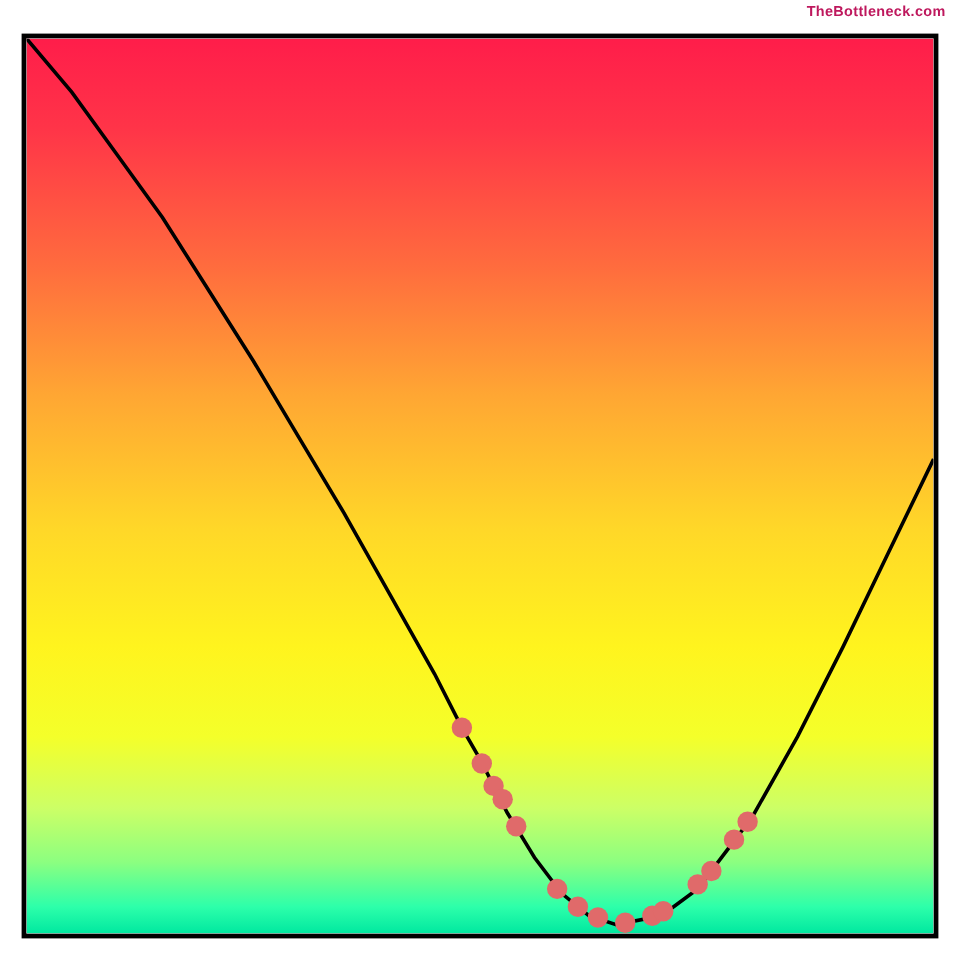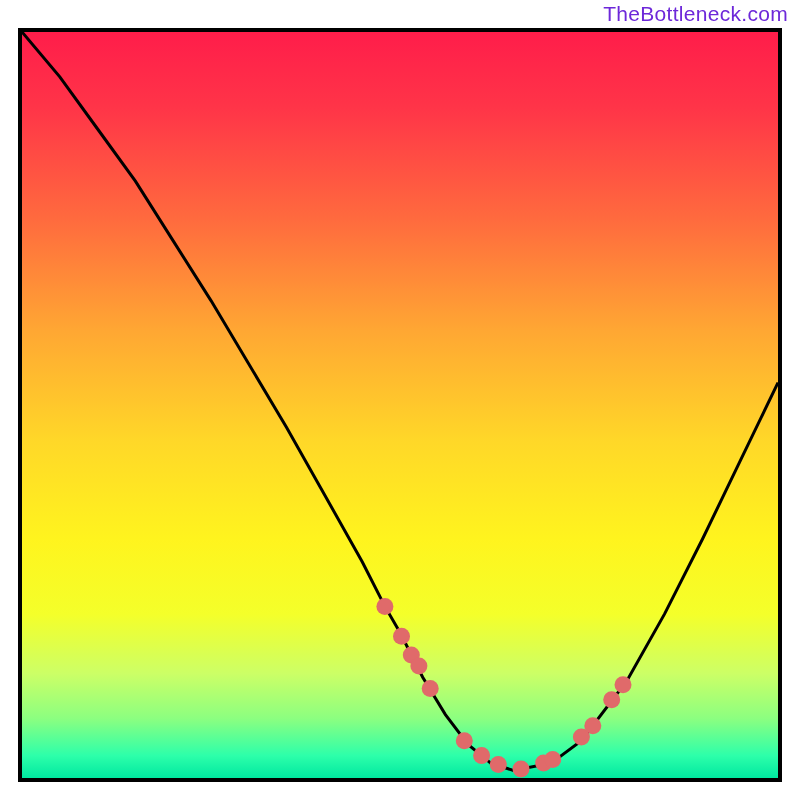--- a/index.html
+++ b/index.html
@@ -12,23 +12,23 @@
   }
   .wrap {
     position: relative;
     width: 800px;
     height: 800px;
   }
   .attribution {
     position: absolute;
     top: 2px;
     right: 12px;
-    font-size: 21px;
-    font-weight: 400;
-    color: #6d28d9;
+    font-size: 12px;
+    font-weight: 700;
+    color: #be185d;
     letter-spacing: 0.3px;
   }
   .frame {
     position: absolute;
     left: 18px;
     top: 28px;
     width: 764px;
     height: 754px;
     border: 4px solid #000;
     box-sizing: border-box;

